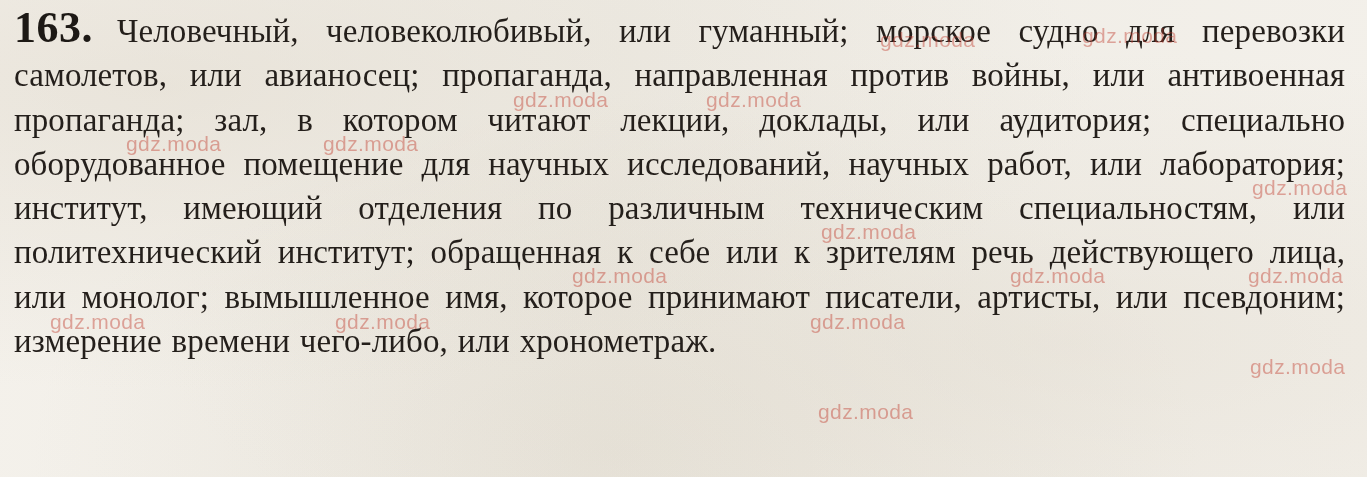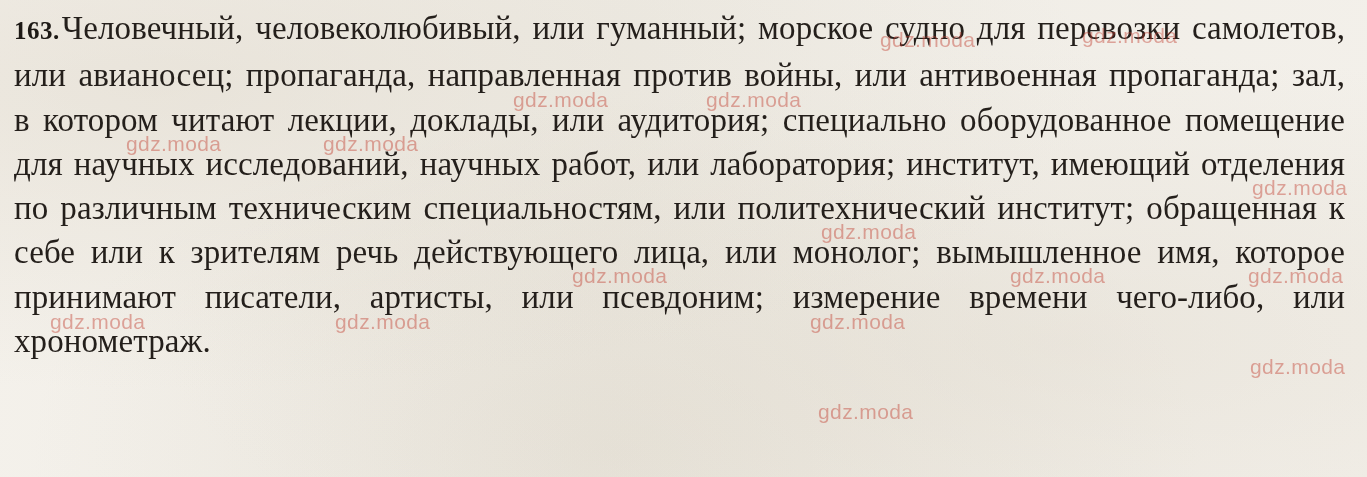--- a/index.html
+++ b/index.html
@@ -45,23 +45,23 @@
     color: #241f1b;
     text-align: justify;
     text-align-last: left;
     letter-spacing: 0.1px;
     word-spacing: 1.5px;
     text-indent: 0;
     padding-top: 4px;
   }
   .num {
     font-weight: bold;
-    font-size: 25px;
+    font-size: 44px;
     letter-spacing: 0.5px;
-    margin-right: 2px;
+    margin-right: 24px;
     color: #1d1915;
   }
   
   .wm {
     position: absolute;
     font-family: Liberation Sans, sans-serif;
     font-size: 21px;
     color: #c0392b;
     opacity: 0.42;
     letter-spacing: 0.4px;

